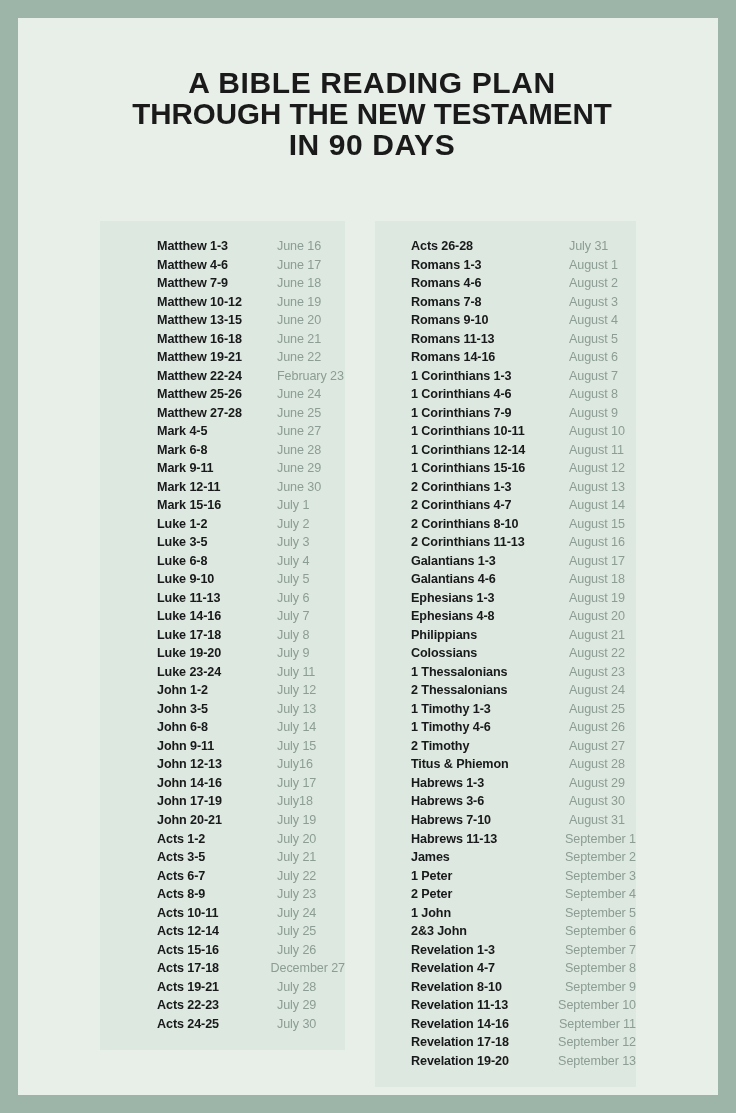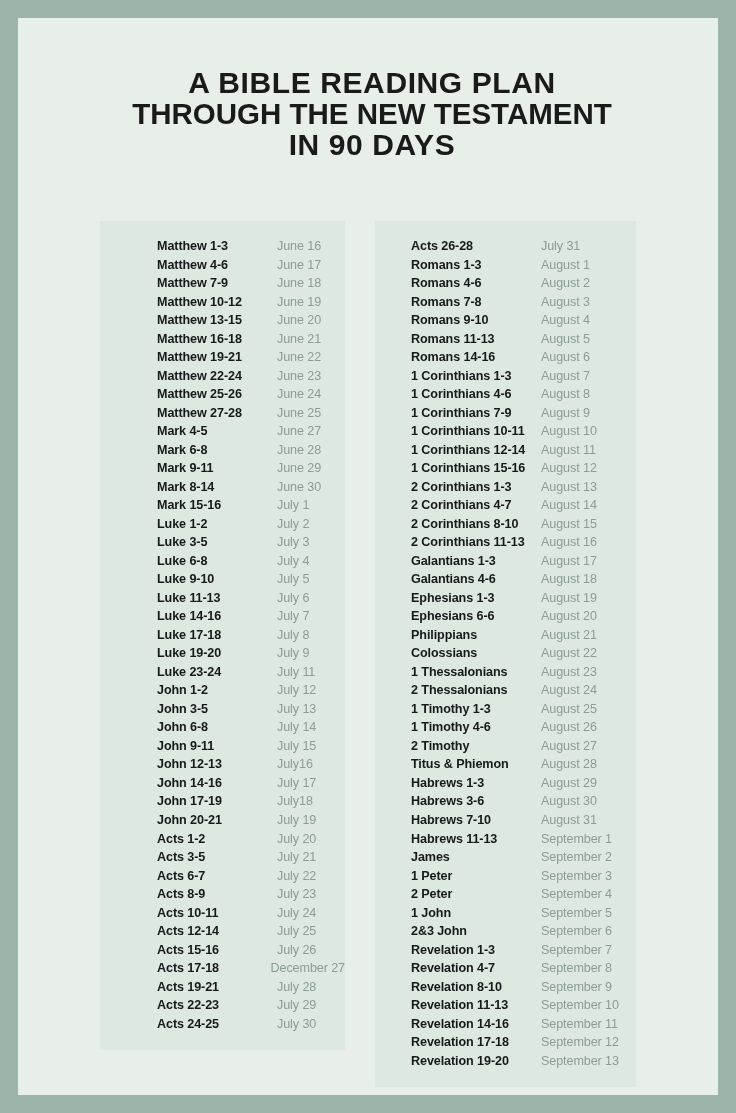--- a/index.html
+++ b/index.html
@@ -63,21 +63,21 @@
     width: 261px;
   }
   .row {
     display: flex;
     height: 18.52px;
     line-height: 18.52px;
     white-space: nowrap;
     overflow: hidden;
   }
   .panel-left .row { padding-left: 57px; }
-  .panel-right .row { padding-left: 36px; }
+  .panel-right .row { padding-left: 36px; gap: 28px; }
   .ref {
     color: #18191a;
     font-weight: bold;
     font-size: 12.6px;
     letter-spacing: -0.1px;
   }
   .panel-left .ref { width: 120px; }
   .panel-right .ref { width: 130px; }
   .date {
     color: #8b9d94;
@@ -122,21 +122,21 @@
         <div class="row">
           <span class="ref">Matthew 16-18</span>
           <span class="date">June 21</span>
         </div>
         <div class="row">
           <span class="ref">Matthew 19-21</span>
           <span class="date">June 22</span>
         </div>
         <div class="row">
           <span class="ref">Matthew 22-24</span>
-          <span class="date">June 23</span>
+          <span class="date">February 23</span>
         </div>
         <div class="row">
           <span class="ref">Matthew 25-26</span>
           <span class="date">June 24</span>
         </div>
         <div class="row">
           <span class="ref">Matthew 27-28</span>
           <span class="date">June 25</span>
         </div>
         <div class="row">
@@ -145,21 +145,21 @@
         </div>
         <div class="row">
           <span class="ref">Mark 6-8</span>
           <span class="date">June 28</span>
         </div>
         <div class="row">
           <span class="ref">Mark 9-11</span>
           <span class="date">June 29</span>
         </div>
         <div class="row">
-          <span class="ref">Mark 8-14</span>
+          <span class="ref">Mark 12-11</span>
           <span class="date">June 30</span>
         </div>
         <div class="row">
           <span class="ref">Mark 15-16</span>
           <span class="date">July 1</span>
         </div>
         <div class="row">
           <span class="ref">Luke 1-2</span>
           <span class="date">July 2</span>
         </div>
@@ -347,21 +347,21 @@
         </div>
         <div class="row">
           <span class="ref">Galantians 4-6</span>
           <span class="date">August 18</span>
         </div>
         <div class="row">
           <span class="ref">Ephesians 1-3</span>
           <span class="date">August 19</span>
         </div>
         <div class="row">
-          <span class="ref">Ephesians 6-6</span>
+          <span class="ref">Ephesians 4-8</span>
           <span class="date">August 20</span>
         </div>
         <div class="row">
           <span class="ref">Philippians</span>
           <span class="date">August 21</span>
         </div>
         <div class="row">
           <span class="ref">Colossians</span>
           <span class="date">August 22</span>
         </div>

